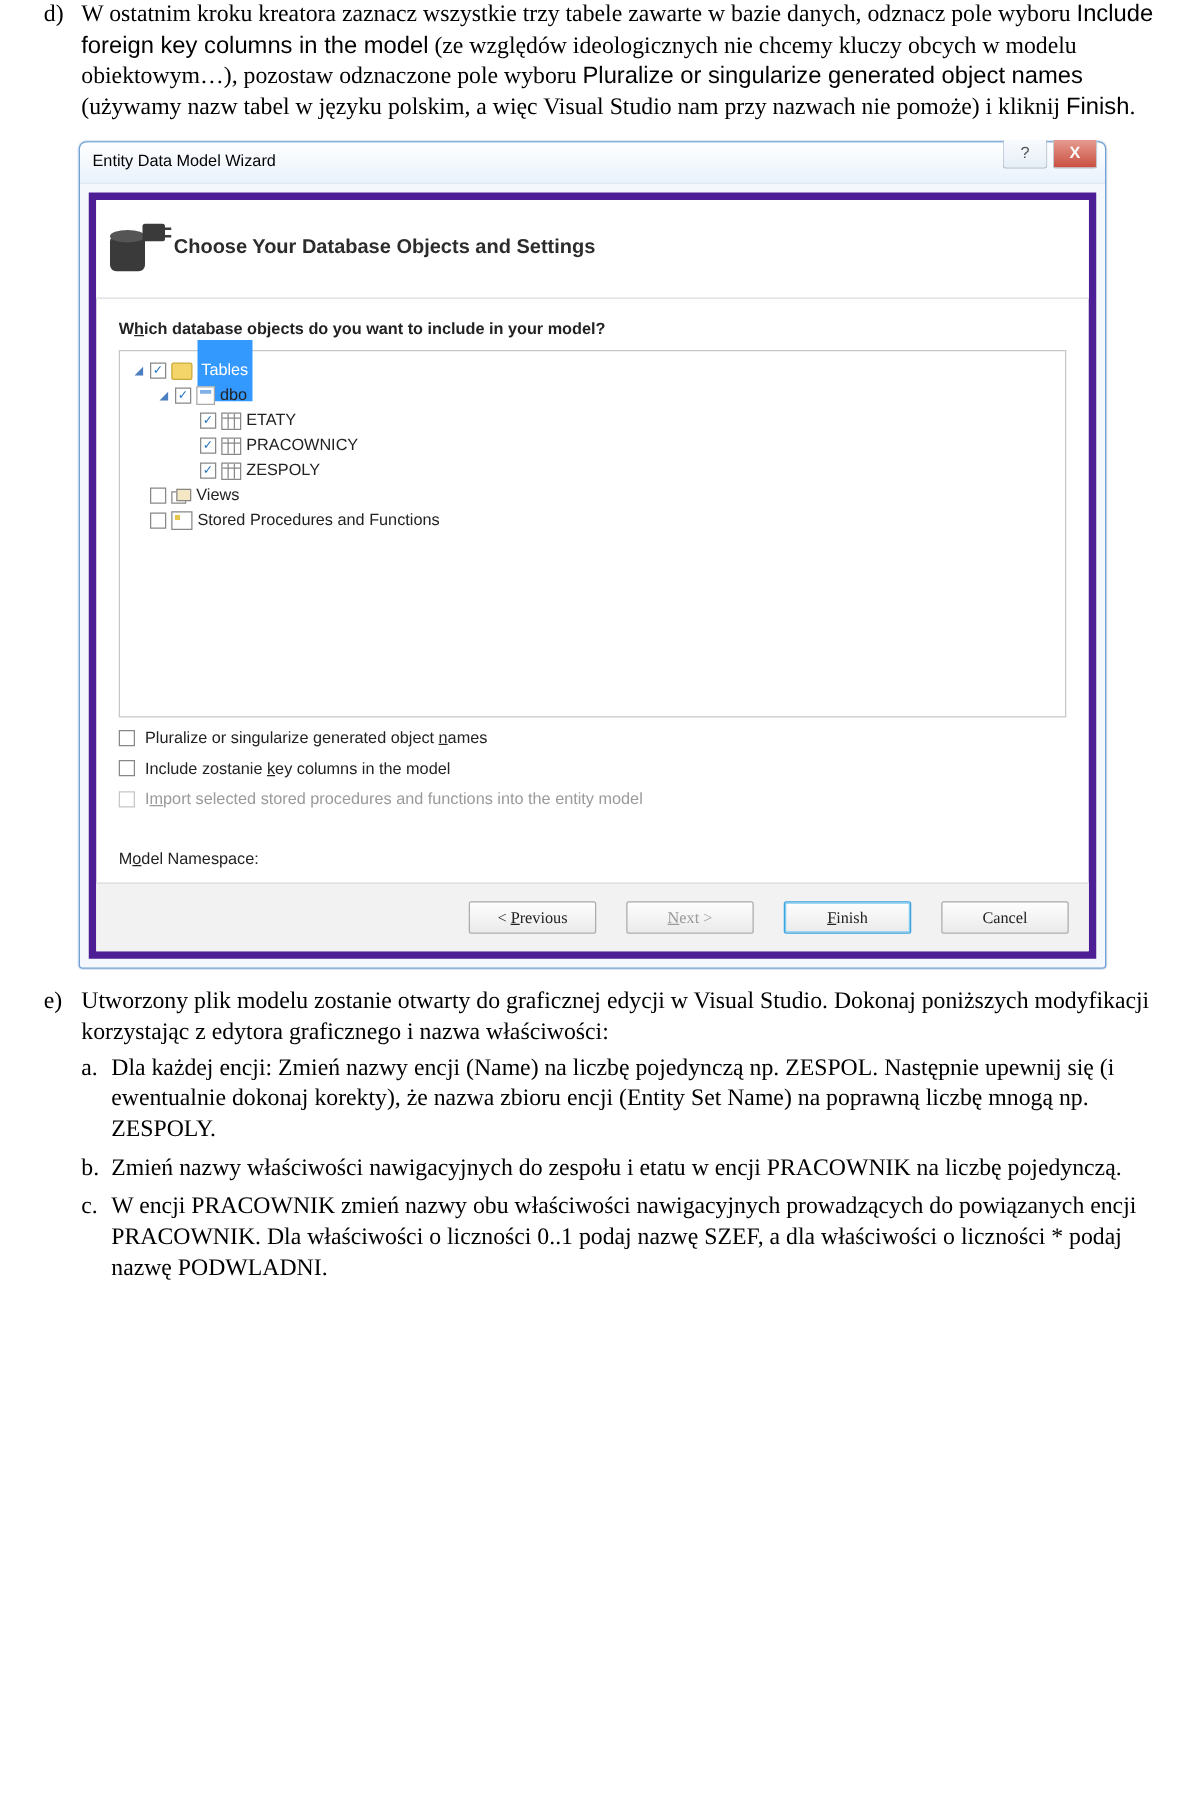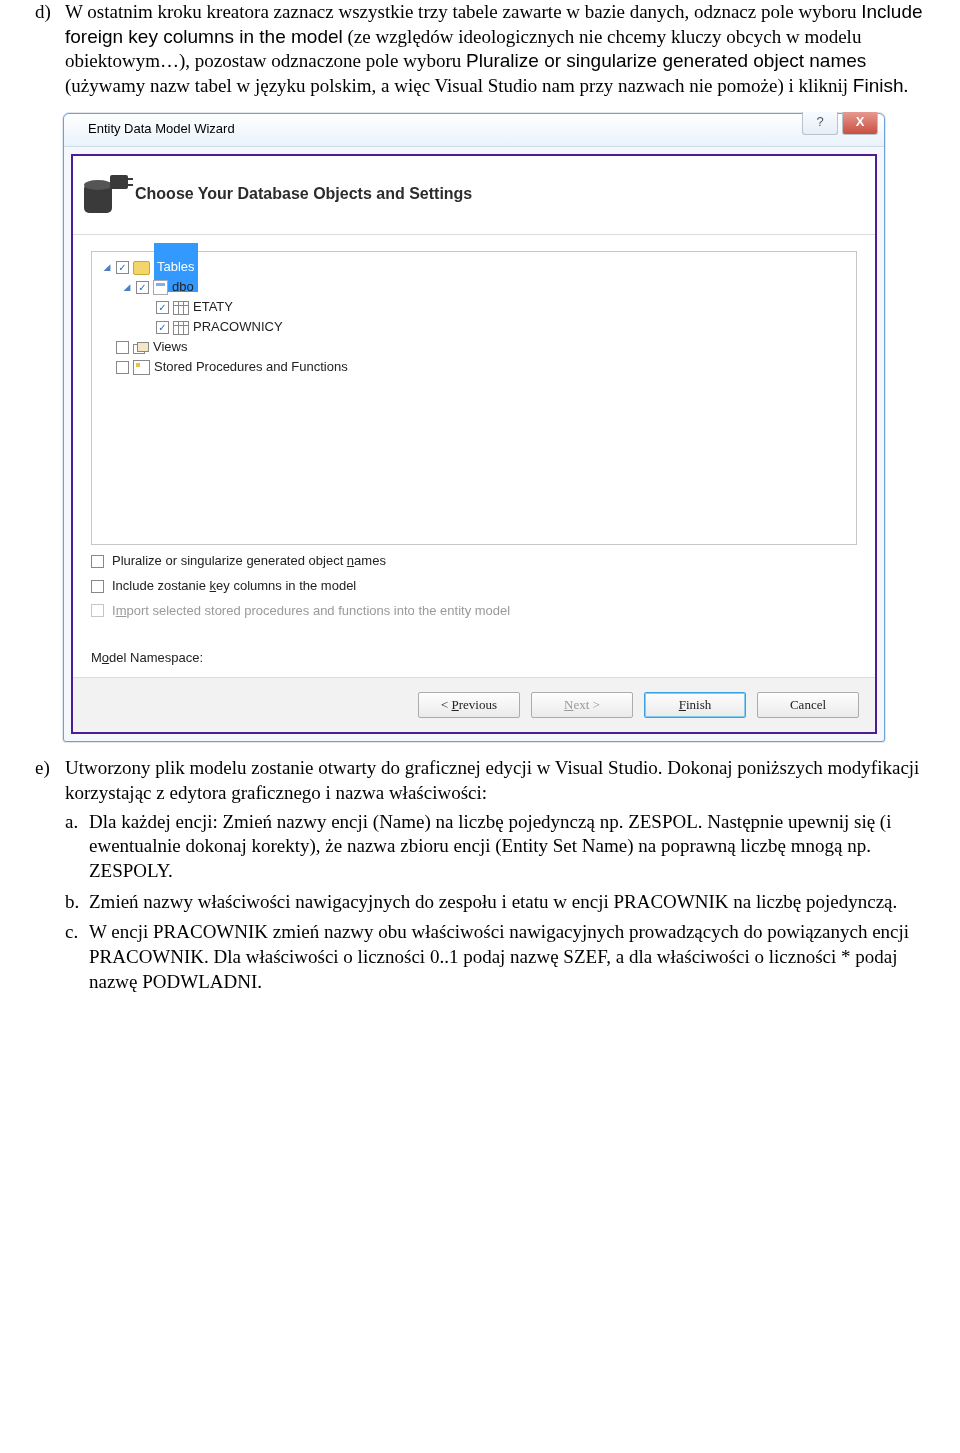--- a/index.html
+++ b/index.html
@@ -7,25 +7,25 @@
   .ol-item{display:flex;margin-bottom:8px}
   .ol-label{min-width:30px}
   .ol-content{flex:1}
   .sans-term{font-family:Arial,Helvetica,sans-serif}
   .sub-ol-item{display:flex;margin-top:4px;margin-bottom:6px}
   .sub-ol-label{min-width:24px}
 
   .wiz{margin:14px 0 14px 28px;width:822px;box-sizing:border-box}
   .wiz-win{border:1px solid #6fa0d6;border-radius:6px 6px 3px 3px;background:#f4f8fd;box-shadow:0 0 0 1px #dfe6ee}
   .tbar{height:32px;background:linear-gradient(#fff,#e9f2fb);border-bottom:1px solid #d0dce8;border-radius:6px 6px 0 0;display:flex;align-items:center;position:relative}
-  .tbar-title{font-family:"Segoe UI",Arial,sans-serif;font-size:13px;color:#000;padding-left:24px}
+  .tbar-title{font-family:"Segoe UI",Arial,sans-serif;font-size:13px;color:#000;padding-left:10px}
   .tbar-right{position:absolute;right:6px;top:-2px;display:flex;gap:4px}
   .tbar-btn{width:34px;height:22px;border:1px solid #b6c2ce;border-top:none;border-radius:0 0 3px 3px;background:linear-gradient(#f8fbfe,#e6eef6);display:flex;align-items:center;justify-content:center;font-family:Arial;font-size:13px;color:#555}
   .tbar-btn.close{background:linear-gradient(#e69a8f,#c94f41);color:#fff;font-weight:bold}
-  .wiz-body{background:#fff;margin:7px;border:2px solid #4c1d95}
+  .wiz-body{background:#fff;margin:7px;border:6px solid #4c1d95}
   .hdr{display:flex;align-items:center;height:78px;border-bottom:1px solid #dcdcdc;background:#fff}
   .hdr-icon{width:62px;display:flex;align-items:center;justify-content:center}
   .db-ico{position:relative;width:40px;height:44px}
   .db-cyl{position:absolute;left:0;top:12px;width:28px;height:28px;background:#3a3a3a;border-radius:4px 4px 5px 5px}
   .db-cyl::before{content:"";position:absolute;left:0;top:-5px;width:28px;height:10px;background:#555;border-radius:14px/5px}
   .db-plug{position:absolute;right:-4px;top:2px;width:18px;height:14px;background:#3a3a3a;border-radius:2px}
   .db-plug::before,.db-plug::after{content:"";position:absolute;right:-5px;width:5px;height:2px;background:#3a3a3a}
   .db-plug::before{top:3px}.db-plug::after{top:9px}
   .hdr-title{font-family:"Segoe UI",Arial,sans-serif;font-size:16px;font-weight:bold;color:#2c2c2c}
   .content{padding:16px 18px 10px 18px;font-family:"Segoe UI",Arial,sans-serif;font-size:13px;color:#222}
@@ -47,21 +47,21 @@
   .ico-sp::after{content:"";position:absolute;left:2px;top:2px;width:4px;height:4px;background:#e6c54a}
   .tnode .lbl{}
   .sel{background:#3399ff;color:#fff;padding:16px 3px}
   .ind1{padding-left:6px}
   .ind2{padding-left:26px}
   .ind3{padding-left:46px}
   .opt-row{display:flex;align-items:center;gap:8px;margin-top:8px}
   .opt-row.disabled{color:#9a9a9a}
   .lblrow{margin-top:31px}
   .txt{width:360px;height:20px;border:1px solid #adadad;background:#fff;font-family:"Segoe UI";font-size:13px;padding:1px 4px;margin-top:2px}
-  .btnbar{display:flex;justify-content:flex-end;gap:11px;padding:14px 16px;border-top:1px solid #dcdcdc;background:#f2f2f2}
+  .btnbar{display:flex;justify-content:flex-end;gap:24px;padding:14px 16px;border-top:1px solid #dcdcdc;background:#f2f2f2}
   .wbtn{min-width:102px;height:26px;border:1px solid #acacac;background:linear-gradient(#fefefe,#eaeaea);font-family:"Segoe UI";font-size:13px;color:#222;border-radius:2px;cursor:pointer}
   .wbtn.def{border:1px solid #3ba4e0;box-shadow:0 0 0 1px #83cbef inset}
   .wbtn.dis{color:#9a9a9a}
 </style>
 </head>
 <body>
 
 <div class="page">
 
   <div class="ol-item">
@@ -88,20 +88,23 @@
         <div class="hdr">
           <div class="hdr-icon">
             <div class="db-ico">
               <div class="db-cyl"></div>
                 <div class="db-plug"></div>
             </div>
           </div>
           <div class="hdr-title">Choose Your Database Objects and Settings</div>
         </div>
         <div class="content">
+          <div class="q">
+            <b><span>W</span><span class="u">h</span><span>ich database objects do you want to include in your model?</span></b>
+          </div>
           <div class="tree">
             <div class="tnode ind1">
               <span class="tog">◢</span>
                 <span class="chk checked"></span>
                 <span class="ico-folder"></span>
                 <span class="lbl sel">Tables</span>
             </div>
             <div class="tnode ind2">
               <span class="tog">◢</span>
                 <span class="chk checked"></span>
@@ -112,20 +115,26 @@
               <span class="tog" style="visibility:hidden">◢</span>
                 <span class="chk checked"></span>
                 <span class="ico-table"></span>
                 <span class="lbl">ETATY</span>
             </div>
             <div class="tnode ind3">
               <span class="tog" style="visibility:hidden">◢</span>
                 <span class="chk checked"></span>
                 <span class="ico-table"></span>
                 <span class="lbl">PRACOWNICY</span>
+            </div>
+            <div class="tnode ind3">
+              <span class="tog" style="visibility:hidden">◢</span>
+                <span class="chk checked"></span>
+                <span class="ico-table"></span>
+                <span class="lbl">ZESPOLY</span>
             </div>
             <div class="tnode ind1">
               <span class="tog" style="visibility:hidden">◢</span>
                 <span class="chk"></span>
                 <span class="ico-view"></span>
                 <span class="lbl">Views</span>
             </div>
             <div class="tnode ind1">
               <span class="tog" style="visibility:hidden">◢</span>
                 <span class="chk"></span>

